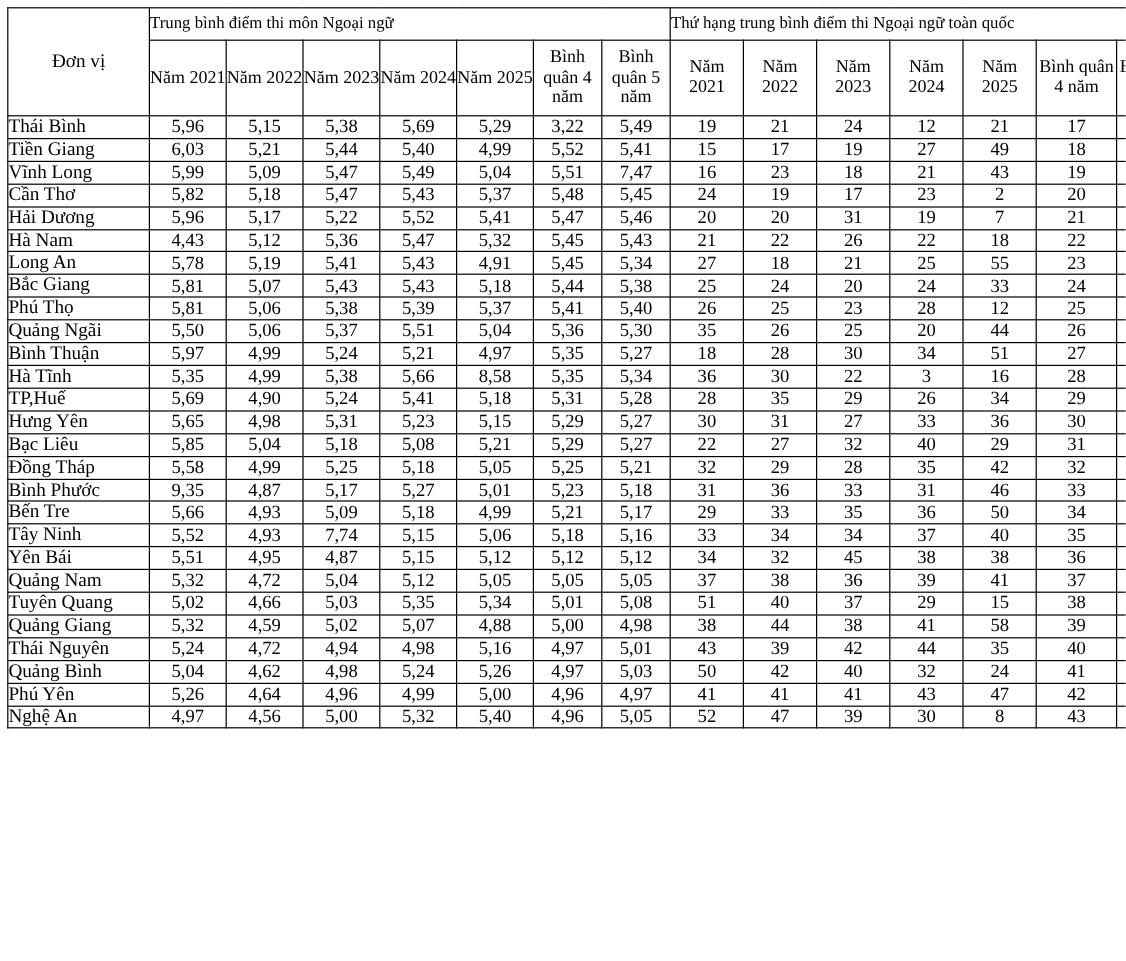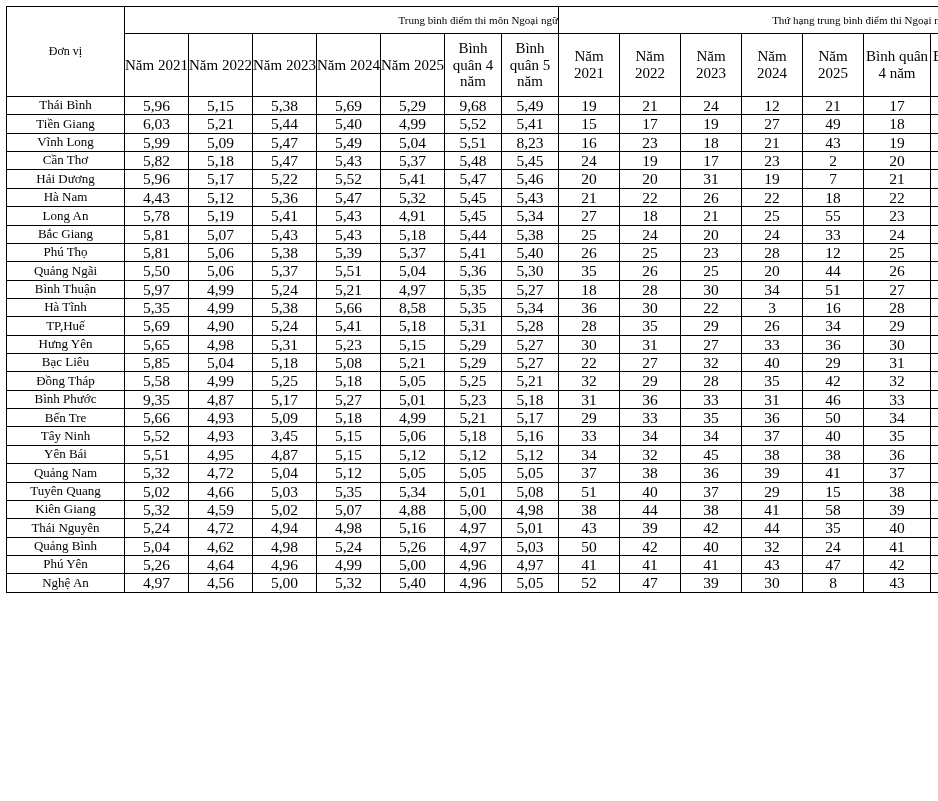--- a/index.html
+++ b/index.html
@@ -26,42 +26,42 @@
     font-size: 15px;
   }
   table.grid th, table.grid td {
     border: 1px solid #000000;
     padding: 0;
     vertical-align: middle;
     line-height: 1.12;
   }
   th.group-head {
     font-weight: normal;
-    font-size: 11px;
-    text-align: right;
+    font-size: 14px;
+    text-align: left;
     height: 26px;
     padding: 2px 4px;
   }
   th.unit-head {
     font-weight: normal;
-    font-size: 12px;
+    font-size: 16px;
     text-align: center;
     padding: 4px 4px;
   }
   th.col-head {
     font-weight: normal;
     font-size: 15px;
     text-align: center;
     padding: 3px 2px;
     height: 62px;
   }
   td.unit-cell {
-    text-align: center;
+    text-align: left;
     padding: 3px 6px 3px 7px;
-    font-size: 13px;
+    font-size: 16px;
     white-space: nowrap;
   }
   td.num {
     text-align: center;
     font-size: 15.5px;
     padding: 3px 2px;
   }
   col.c-unit { width: 118px; }
   col.c-score { width: 64px; }
   col.c-avg { width: 57px; }
@@ -114,21 +114,21 @@
       </tr>
     </thead>
     <tbody id="table-body">
         <tr>
           <td class="unit-cell">Thái Bình</td>
           <td class="num">5,96</td>
           <td class="num">5,15</td>
           <td class="num">5,38</td>
           <td class="num">5,69</td>
           <td class="num">5,29</td>
-          <td class="num">9,68</td>
+          <td class="num">3,22</td>
           <td class="num">5,49</td>
           <td class="num">19</td>
           <td class="num">21</td>
           <td class="num">24</td>
           <td class="num">12</td>
           <td class="num">21</td>
           <td class="num">17</td>
           <td class="num">17</td>
         </tr>
         <tr>
@@ -149,21 +149,21 @@
           <td class="num">22</td>
         </tr>
         <tr>
           <td class="unit-cell">Vĩnh Long</td>
           <td class="num">5,99</td>
           <td class="num">5,09</td>
           <td class="num">5,47</td>
           <td class="num">5,49</td>
           <td class="num">5,04</td>
           <td class="num">5,51</td>
-          <td class="num">8,23</td>
+          <td class="num">7,47</td>
           <td class="num">16</td>
           <td class="num">23</td>
           <td class="num">18</td>
           <td class="num">21</td>
           <td class="num">43</td>
           <td class="num">19</td>
           <td class="num">21</td>
         </tr>
         <tr>
           <td class="unit-cell">Cần Thơ</td>
@@ -417,21 +417,21 @@
           <td class="num">35</td>
           <td class="num">36</td>
           <td class="num">50</td>
           <td class="num">34</td>
           <td class="num">34</td>
         </tr>
         <tr>
           <td class="unit-cell">Tây Ninh</td>
           <td class="num">5,52</td>
           <td class="num">4,93</td>
-          <td class="num">3,45</td>
+          <td class="num">7,74</td>
           <td class="num">5,15</td>
           <td class="num">5,06</td>
           <td class="num">5,18</td>
           <td class="num">5,16</td>
           <td class="num">33</td>
           <td class="num">34</td>
           <td class="num">34</td>
           <td class="num">37</td>
           <td class="num">40</td>
           <td class="num">35</td>
@@ -482,21 +482,21 @@
           <td class="num">5,08</td>
           <td class="num">51</td>
           <td class="num">40</td>
           <td class="num">37</td>
           <td class="num">29</td>
           <td class="num">15</td>
           <td class="num">38</td>
           <td class="num">37</td>
         </tr>
         <tr>
-          <td class="unit-cell">Kiên Giang</td>
+          <td class="unit-cell">Quảng Giang</td>
           <td class="num">5,32</td>
           <td class="num">4,59</td>
           <td class="num">5,02</td>
           <td class="num">5,07</td>
           <td class="num">4,88</td>
           <td class="num">5,00</td>
           <td class="num">4,98</td>
           <td class="num">38</td>
           <td class="num">44</td>
           <td class="num">38</td>

